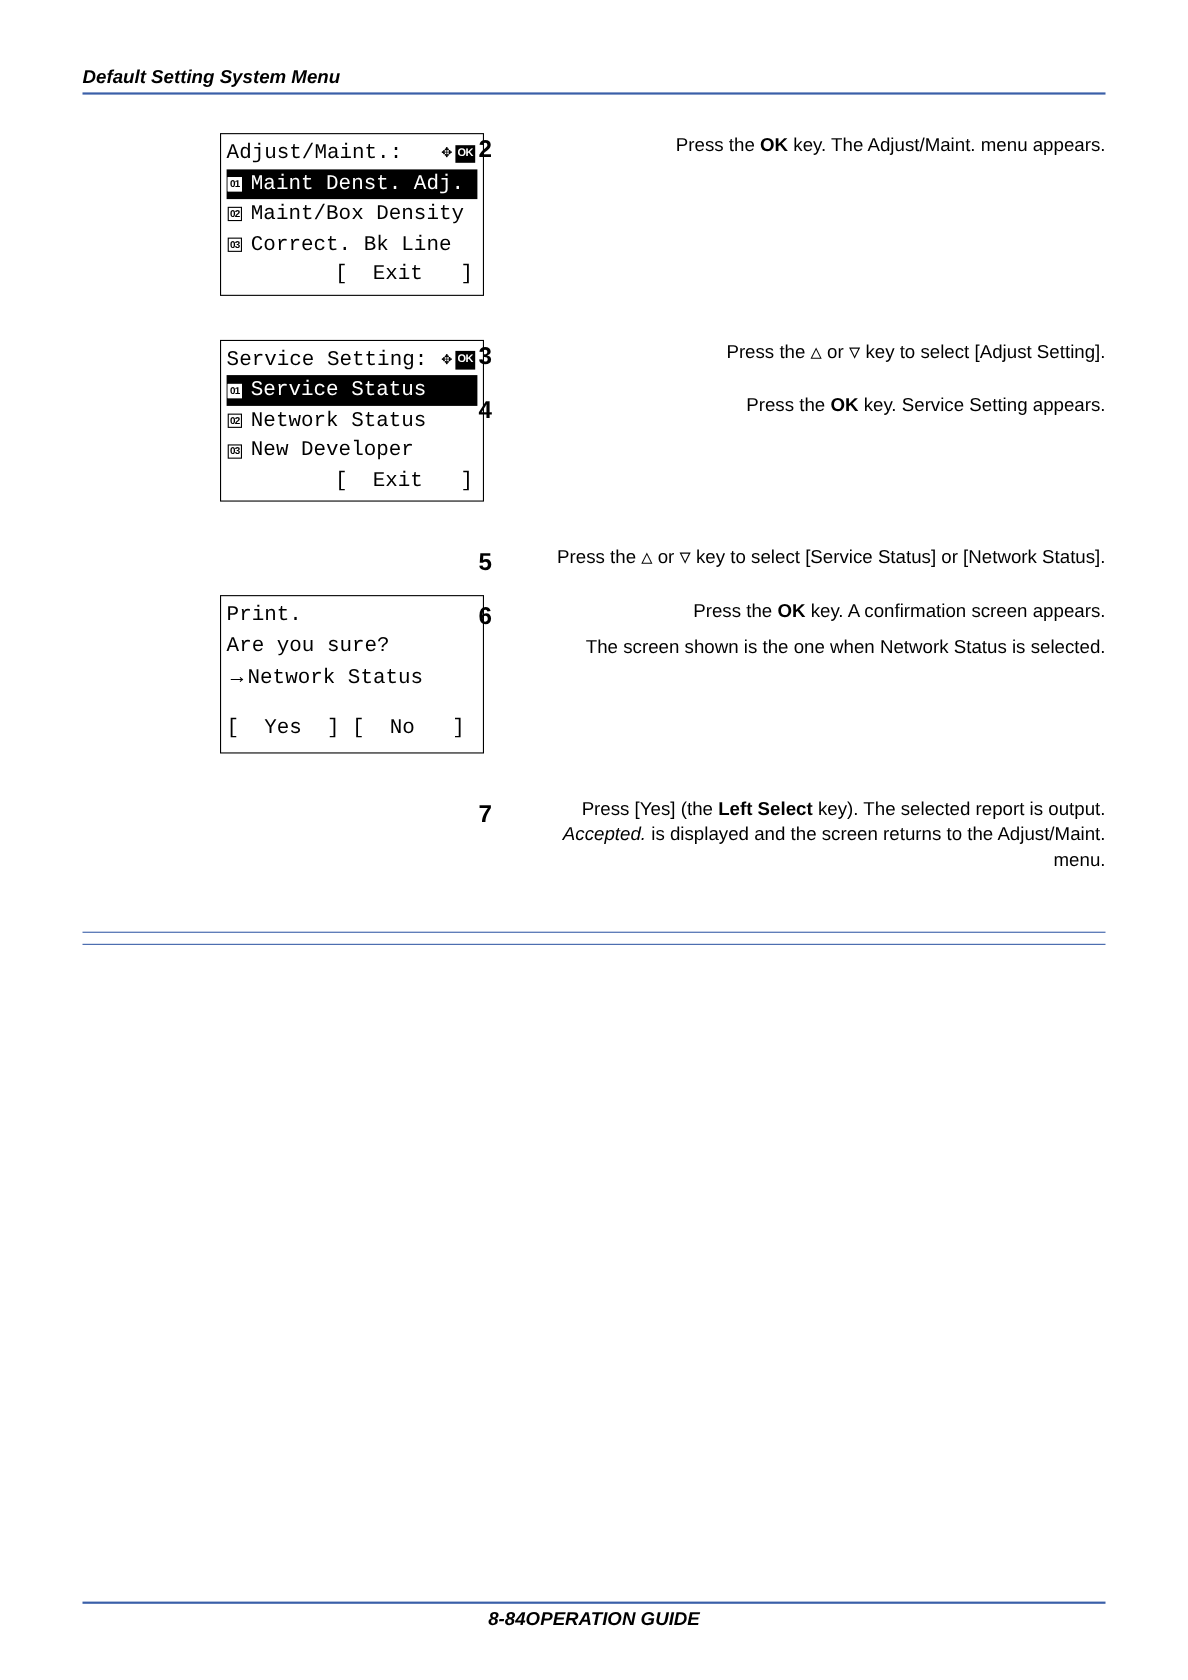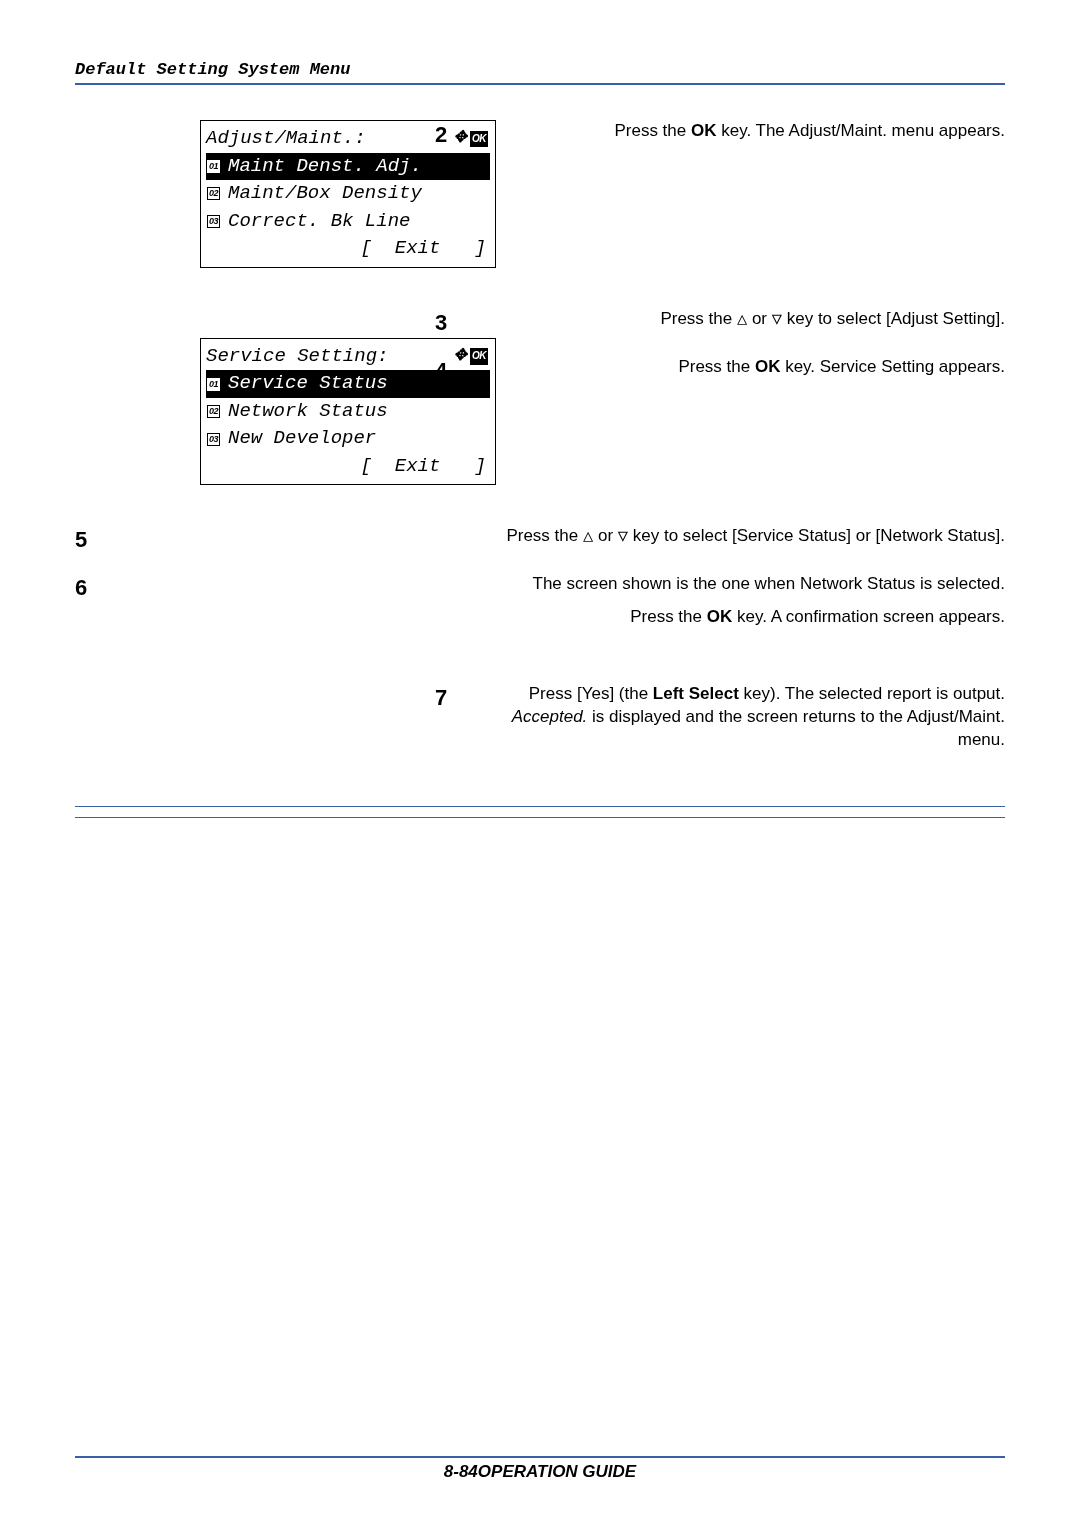--- a/index.html
+++ b/index.html
@@ -15,21 +15,20 @@
   }
   .page {
     padding: 60px 75px 40px 75px;
     height: 100%;
     position: relative;
   }
   .header-section {
     border-bottom: 2px solid #3a5fa8;
     padding-bottom: 4px;
     margin-bottom: 35px;
-    font-family: Liberation Mono, monospace;
   }
   .header-title {
     font-style: italic;
     font-weight: bold;
     font-size: 17px;
   }
   .content-row {
     display: flex;
     gap: 50px;
     margin-bottom: 30px;
@@ -41,23 +40,22 @@
   }
   .right-col {
     flex: 1;
   }
   .lcd-panel {
     border: 1.5px solid #000;
     font-family: "Courier New", monospace;
     font-size: 19px;
     line-height: 1.45;
     padding: 4px 5px 4px 5px;
-    width: 296px;
+    width: 240px;
     margin-bottom: 10px;
-    font-style: italic;
   }
   .lcd-title-row {
     display: flex;
     align-items: center;
     justify-content: space-between;
     padding-right: 2px;
   }
   .lcd-title { white-space: pre; }
   .lcd-icons { display: flex; align-items: center; gap: 3px; }
   .icon-nav {
@@ -196,21 +194,21 @@
         <div class="step-num">2</div>
         <div class="step-body">
           <p><span>Press the </span><b>OK</b><span> key. The Adjust/Maint. menu appears.</span></p>
         </div>
       </div>
     </div>
   </div>
 
   <div class="content-row" style="margin-top:10px;">
     <div class="left-col">
-      <div class="lcd-panel" style="margin-top:30px;">
+      <div class="lcd-panel" style="">
         <div class="lcd-title-row">
           <span class="lcd-title">Service Setting:</span>
           <span class="lcd-icons">
             <span class="icon-nav">✥</span>
             <span class="icon-ok">OK</span>
           </span>
         </div>
         <div class="lcd-item selected">
           <span class="item-num">01</span>
           <span>Service Status</span>
@@ -236,32 +234,40 @@
       <div class="step">
         <div class="step-num">4</div>
         <div class="step-body">
           <p><span>Press the </span><b>OK</b><span> key. Service Setting appears.</span></p>
         </div>
       </div>
     </div>
   </div>
 
   <div class="content-row" style="margin-top:5px;">
+    <div class="left-col">
+      <div class="lcd-panel" style="margin-top:45px; padding-bottom:8px;">
+        <div class="lcd-confirm-line">Print.</div>
+        <div class="lcd-confirm-line">Are you sure?</div>
+        <div class="lcd-confirm-line"><span class="arrow">→</span><span>Network Status</span></div>
+        <div class="lcd-yesno">[  Yes  ] [  No   ]</div>
+      </div>
+    </div>
     <div class="right-col">
       <div class="step">
         <div class="step-num">5</div>
         <div class="step-body">
           <p><span>Press the </span><span class="key-sym">△</span><span> or </span><span class="key-sym">▽</span><span> key to select [Service Status] or [Network Status].</span></p>
         </div>
       </div>
       <div class="step">
         <div class="step-num">6</div>
         <div class="step-body">
+          <p><span>Press the </span><b>OK</b><span> key. A confirmation screen appears.</span></p>
           <p>The screen shown is the one when Network Status is selected.</p>
-          <p><span>Press the </span><b>OK</b><span> key. A confirmation screen appears.</span></p>
         </div>
       </div>
     </div>
   </div>
 
   <div class="content-row" style="margin-top:0;">
     <div class="left-col"></div>
     <div class="right-col">
       <div class="step">
         <div class="step-num">7</div>

